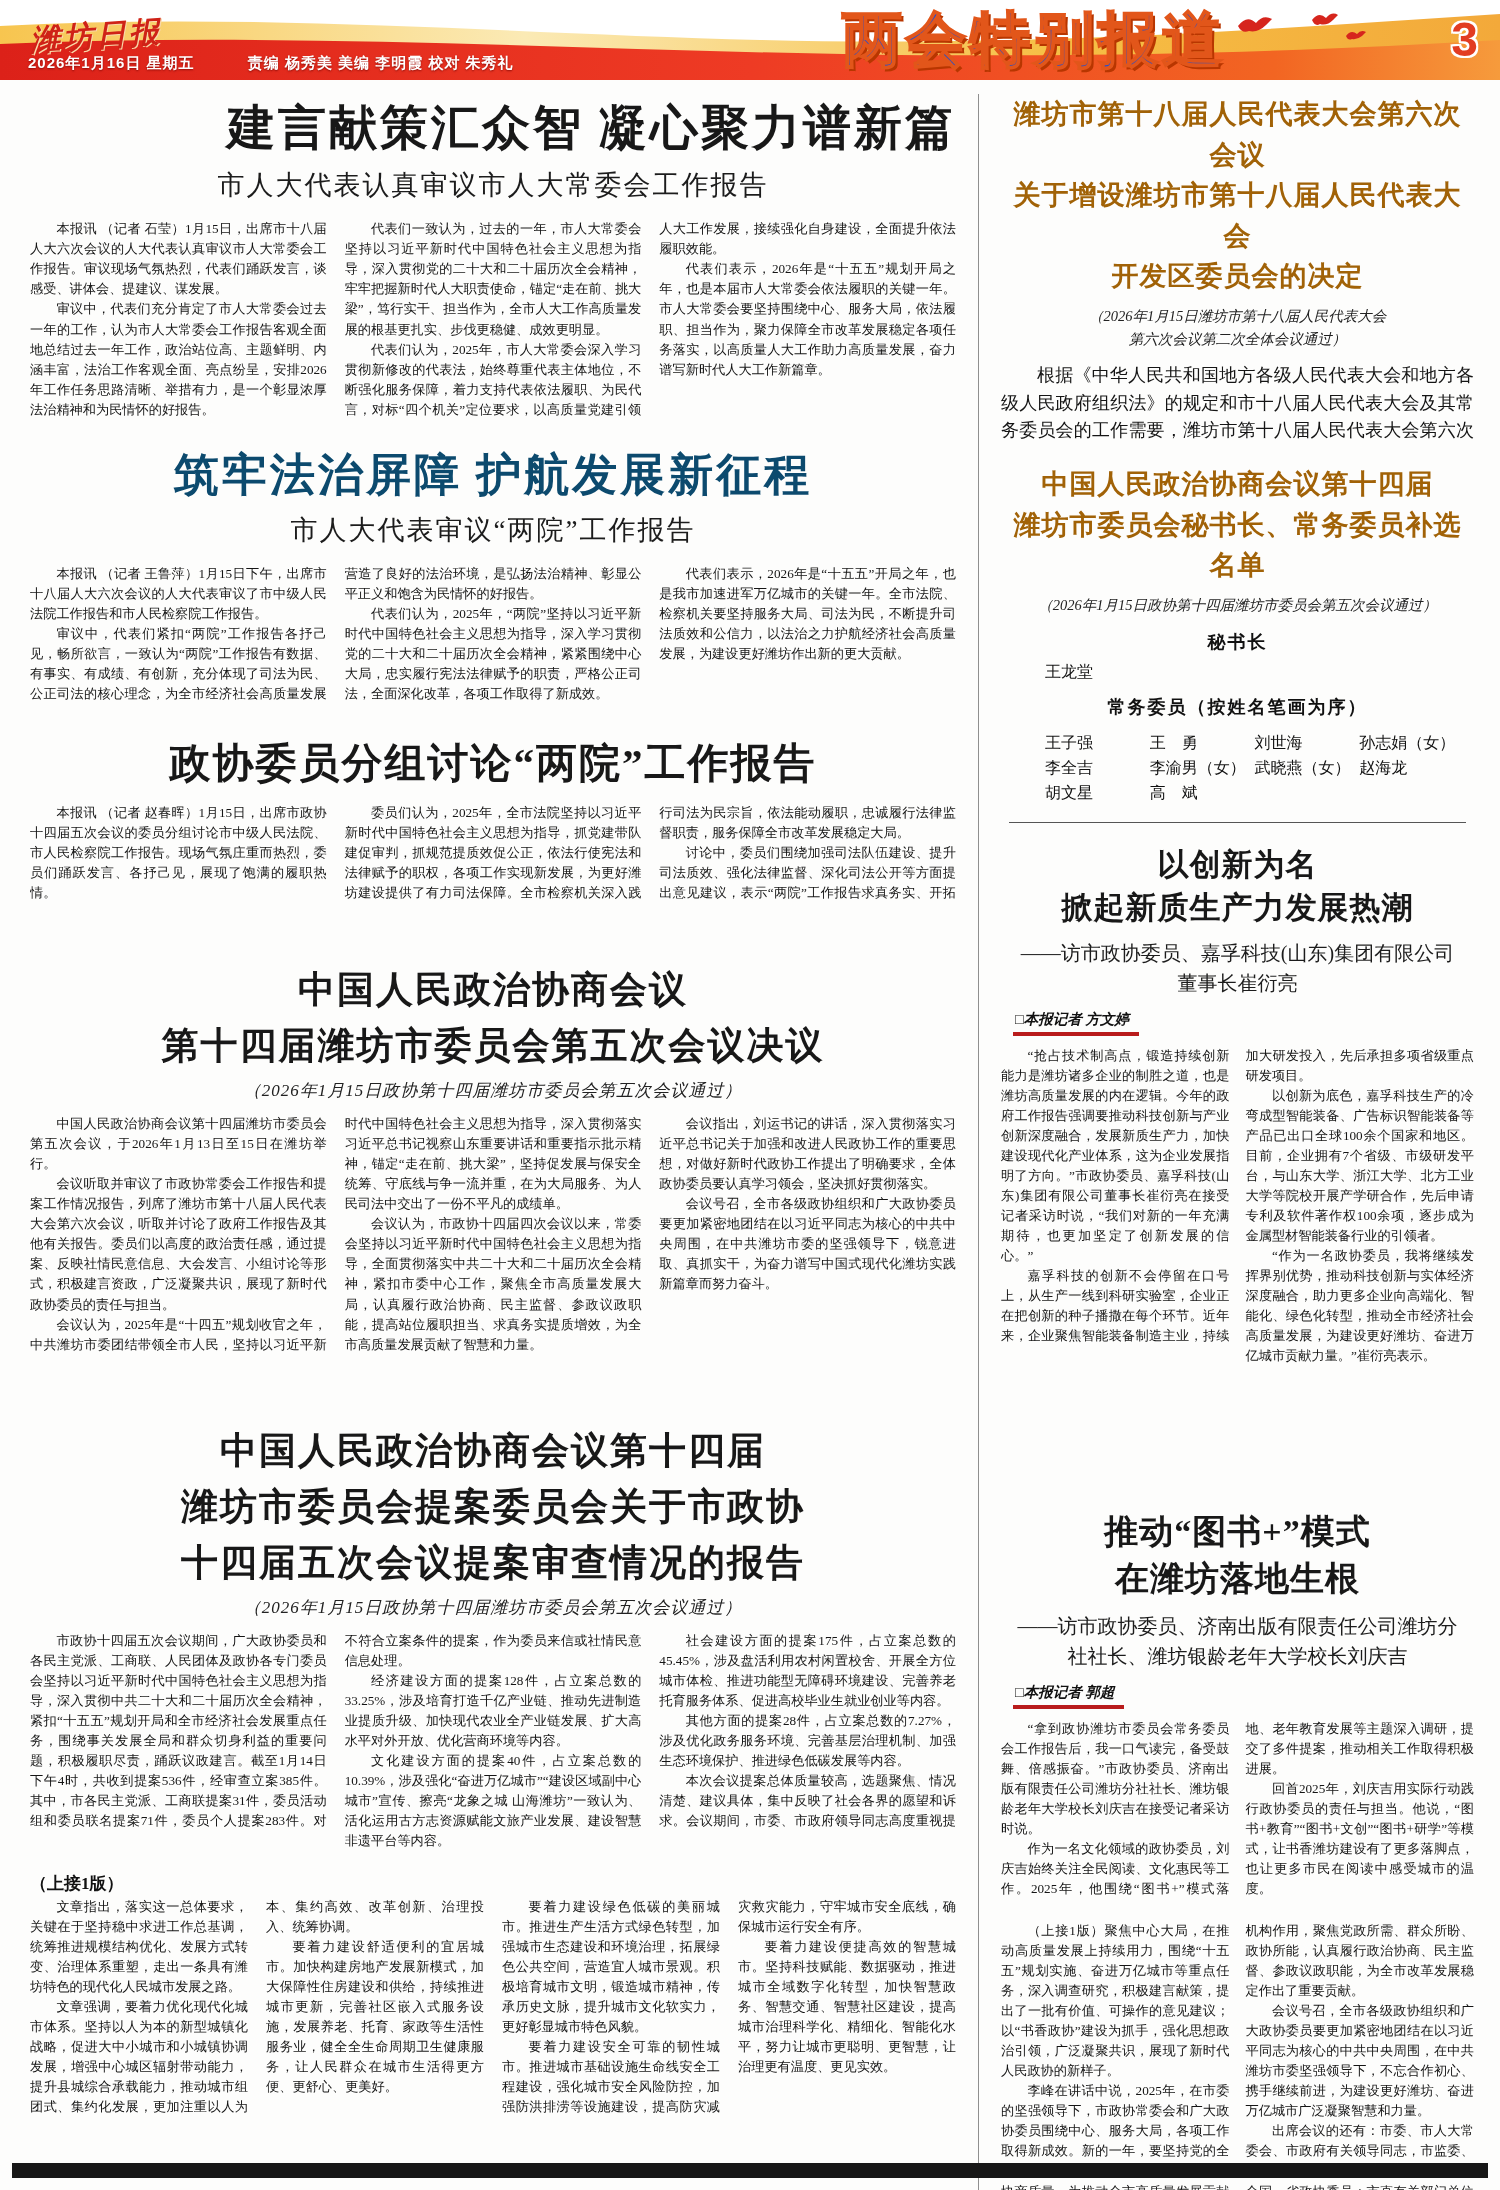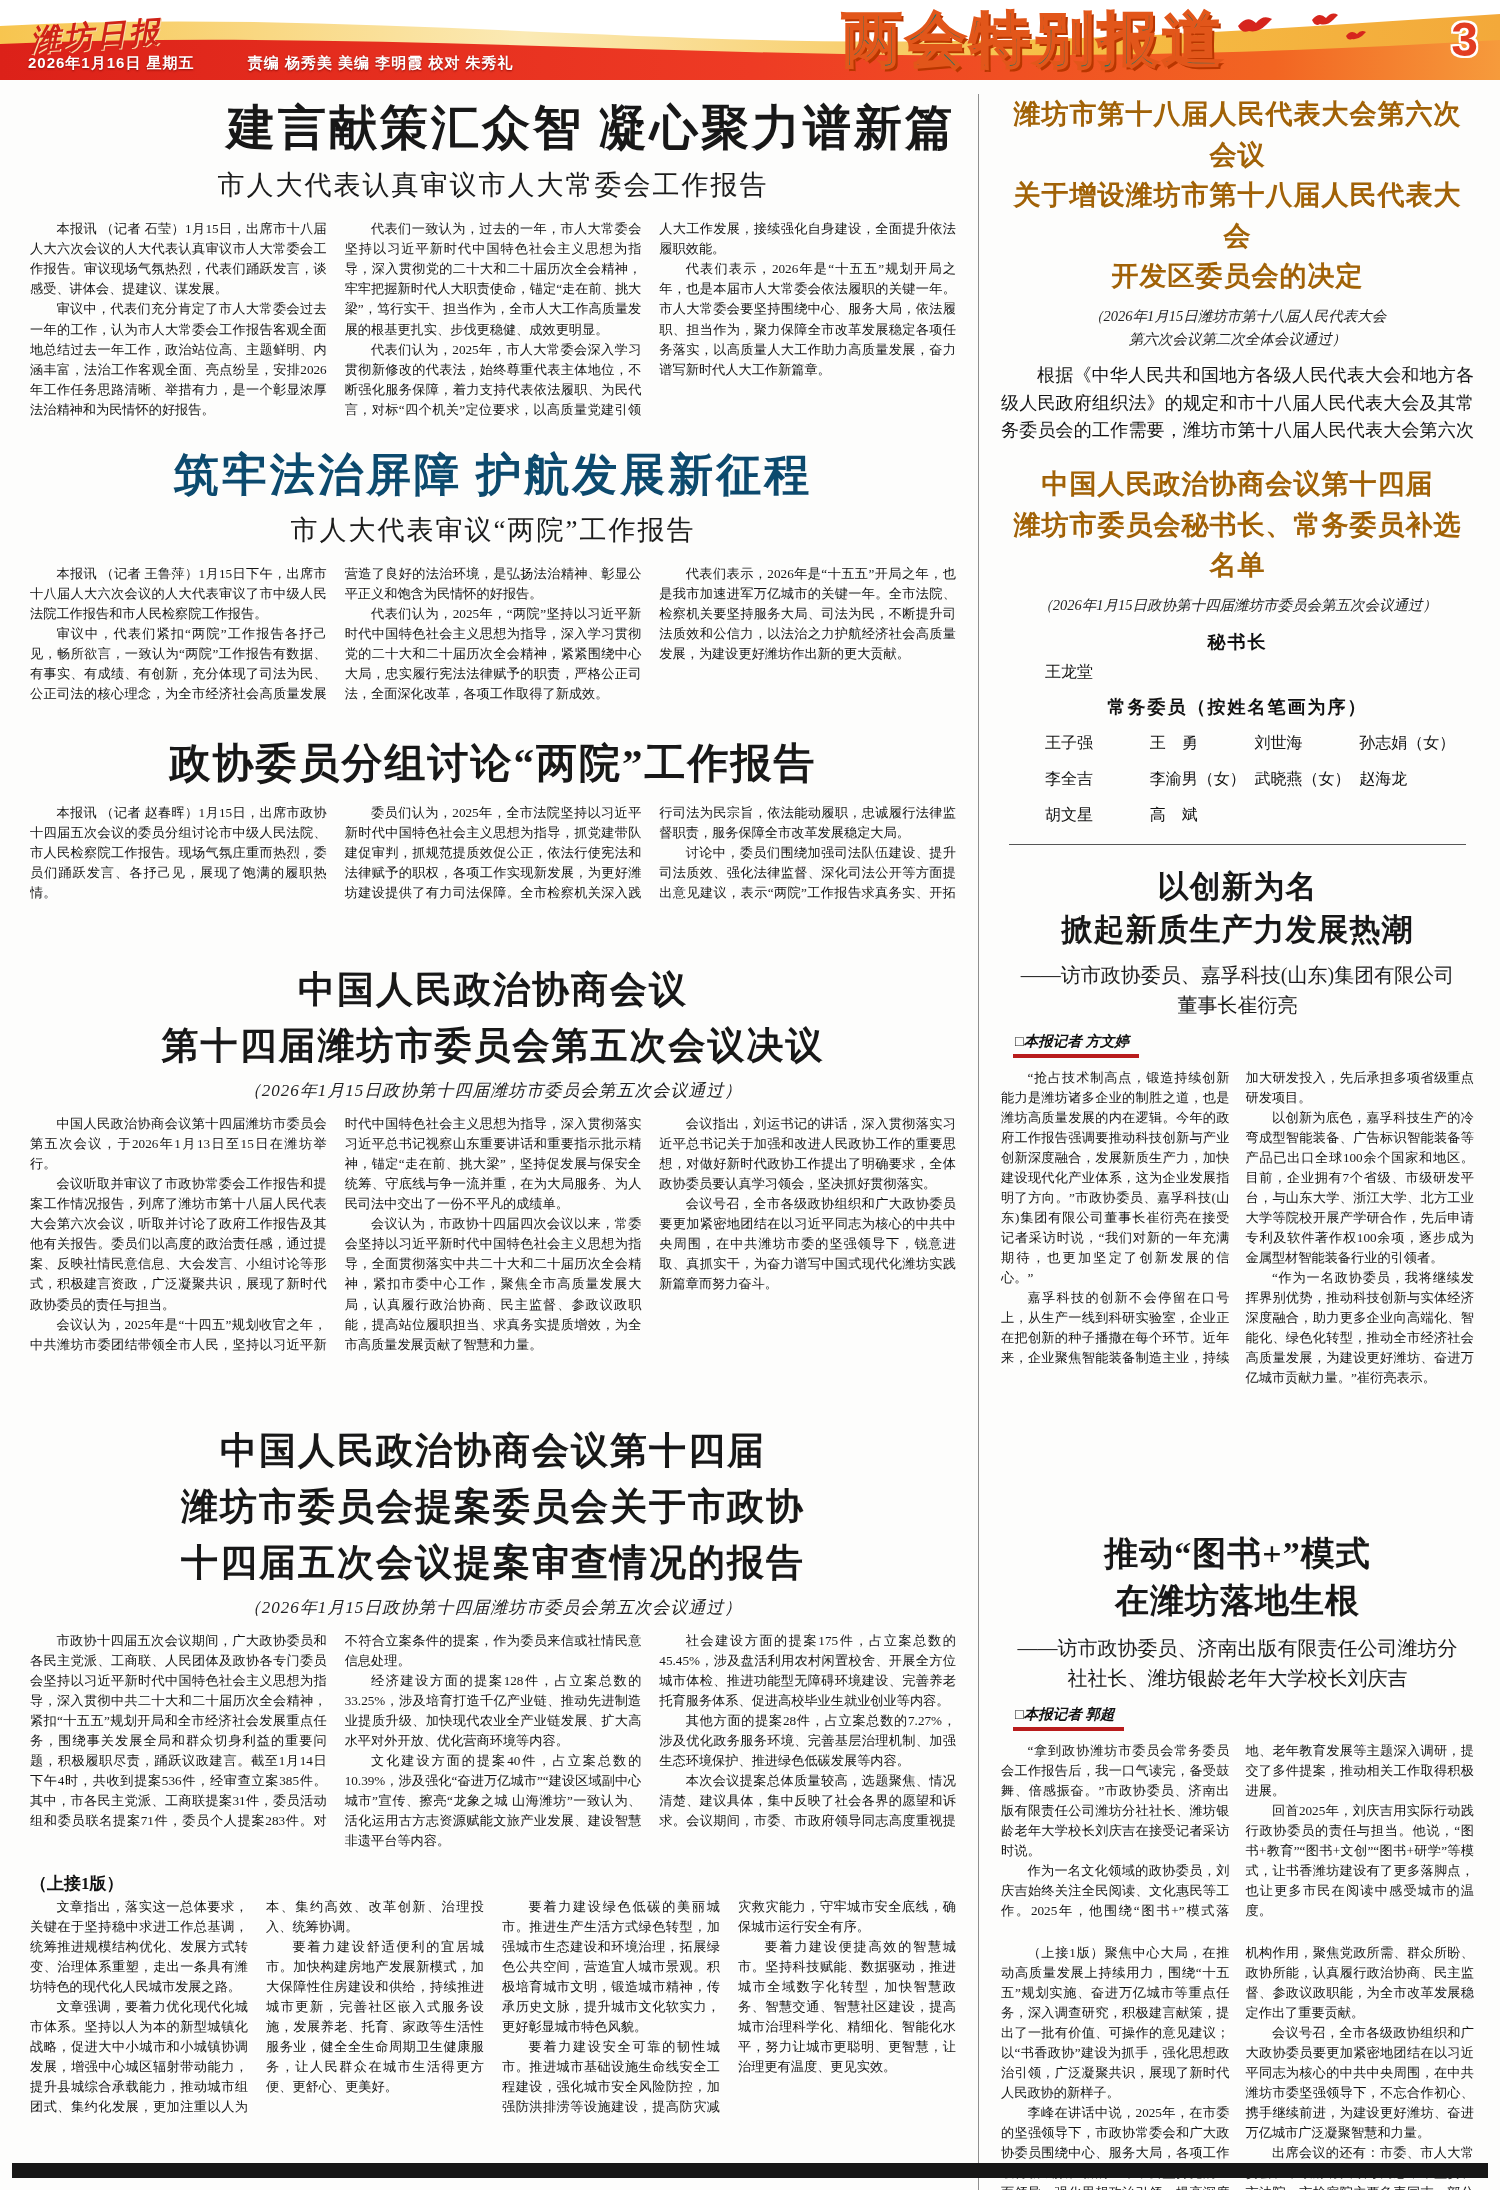--- a/index.html
+++ b/index.html
@@ -7,21 +7,21 @@
         font-family:"Liberation Serif","DejaVu Serif",serif;color:#111;}
   
   .banner{position:relative;height:80px;background:#fff;}
   .banner svg.waves{position:absolute;left:0;top:0;width:100%;height:100%;}
   .paper-logo{position:absolute;left:30px;top:16px;font-size:30px;font-weight:bold;font-style:italic;
         color:#cf2217;letter-spacing:3px;transform:rotate(-4deg);text-shadow:1px 1px 0 #f8d8a8;}
   .banner-meta{position:absolute;left:28px;bottom:7px;color:#fff;font-size:15px;font-weight:bold;
         font-family:"Liberation Sans","DejaVu Sans",sans-serif;text-shadow:0 1px 2px rgba(110,0,0,.7);letter-spacing:1px;}
   .banner-meta .staff{margin-left:48px;}
   .banner-title{position:absolute;left:842px;top:2px;font-size:60px;line-height:76px;font-weight:900;
-        font-family:"Liberation Sans","DejaVu Sans",sans-serif;color:#0f766e;letter-spacing:4px;
+        font-family:"Liberation Sans","DejaVu Sans",sans-serif;color:#1d4ed8;letter-spacing:4px;
         -webkit-text-stroke:2px #e2561a;text-shadow:3px 3px 0 #b83600;}
   .page-num{position:absolute;right:22px;top:12px;font-size:48px;font-weight:900;color:#e23c22;
         font-family:"Liberation Sans","DejaVu Sans",sans-serif;
         text-shadow:-2px 0 #fff,2px 0 #fff,0 -2px #fff,0 2px #fff,-2px -2px #fff,2px 2px #fff,-2px 2px #fff,2px -2px #fff;}
   .birds{position:absolute;right:120px;top:6px;}
   
   .content{display:grid;grid-template-columns:948px 1fr;padding:14px 26px 0 30px;}
   .col-left{padding-right:22px;}
   .col-right{border-left:1px solid #8f8f8f;padding-left:22px;}
   .article{margin-bottom:26px;}
@@ -39,21 +39,21 @@
   .cols-4{column-count:4;column-gap:18px;}
   .para{margin:0;text-indent:2em;}
   .h205{height:205px;} .h150{height:150px;} .h140{height:140px;} .h290{height:290px;}
   .h225{height:225px;} .h350{height:350px;} .h440{height:448px;} .h190{height:190px;} .h80{height:84px;}
   .cont-lead{font-weight:bold;font-size:17px;margin:0 0 2px;}
   
   .r-doc-title{font-size:27px;font-weight:bold;text-align:center;line-height:1.5;letter-spacing:1px;color:#a16207;}
   .r-dateline{font-size:14.5px;font-style:italic;text-align:center;line-height:1.65;color:#222;margin:8px 0 10px;}
   .sec-label{text-align:center;font-weight:bold;font-size:18px;margin:12px 0 8px;letter-spacing:2px;}
   .sec-name{font-size:16px;margin:0 0 4px 44px;}
-  .names-grid{display:grid;grid-template-columns:repeat(4,1fr);row-gap:15px;font-size:16px;padding:6px 10px 0 44px;}
+  .names-grid{display:grid;grid-template-columns:repeat(4,1fr);row-gap:4px;font-size:16px;padding:6px 10px 0 44px;}
   .rule{border-top:1px solid #555;margin:18px 8px 20px;}
   .int-title{font-size:31px;font-weight:bold;text-align:center;line-height:1.4;letter-spacing:1px;color:#181818;}
   .int-title.big{font-size:34px;}
   .int-sub{font-size:20px;text-align:center;line-height:1.5;margin:8px 14px 6px;color:#1c1c1c;}
   .byline{font-size:14.5px;font-weight:bold;font-style:italic;border-bottom:4px solid #b91c1c;
           display:inline-block;padding:0 10px 3px 2px;margin:6px 12px 10px;}
   .bottom-bar{position:absolute;left:12px;right:12px;bottom:12px;height:15px;background:#171717;}
 </style>
 </head>
 <body>

